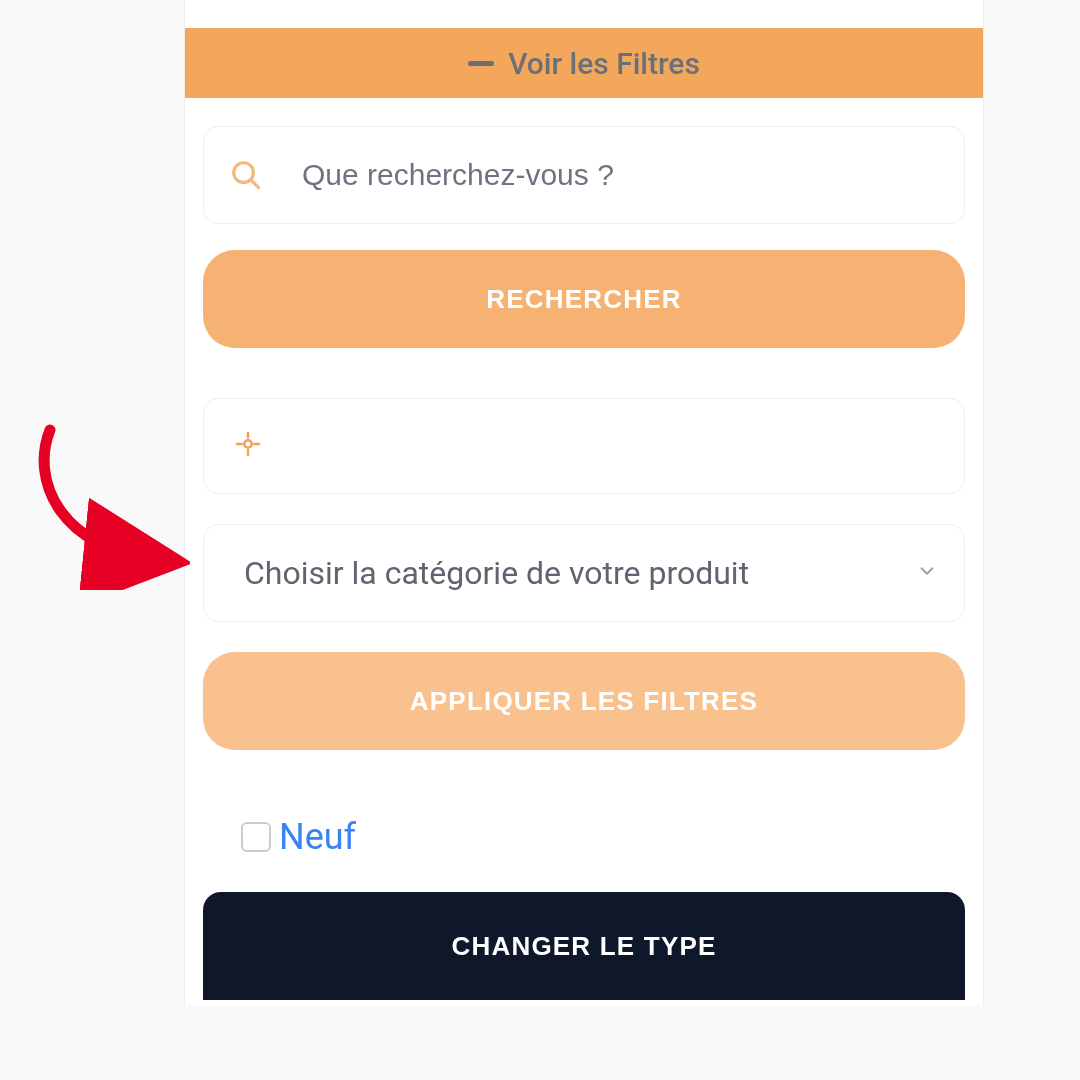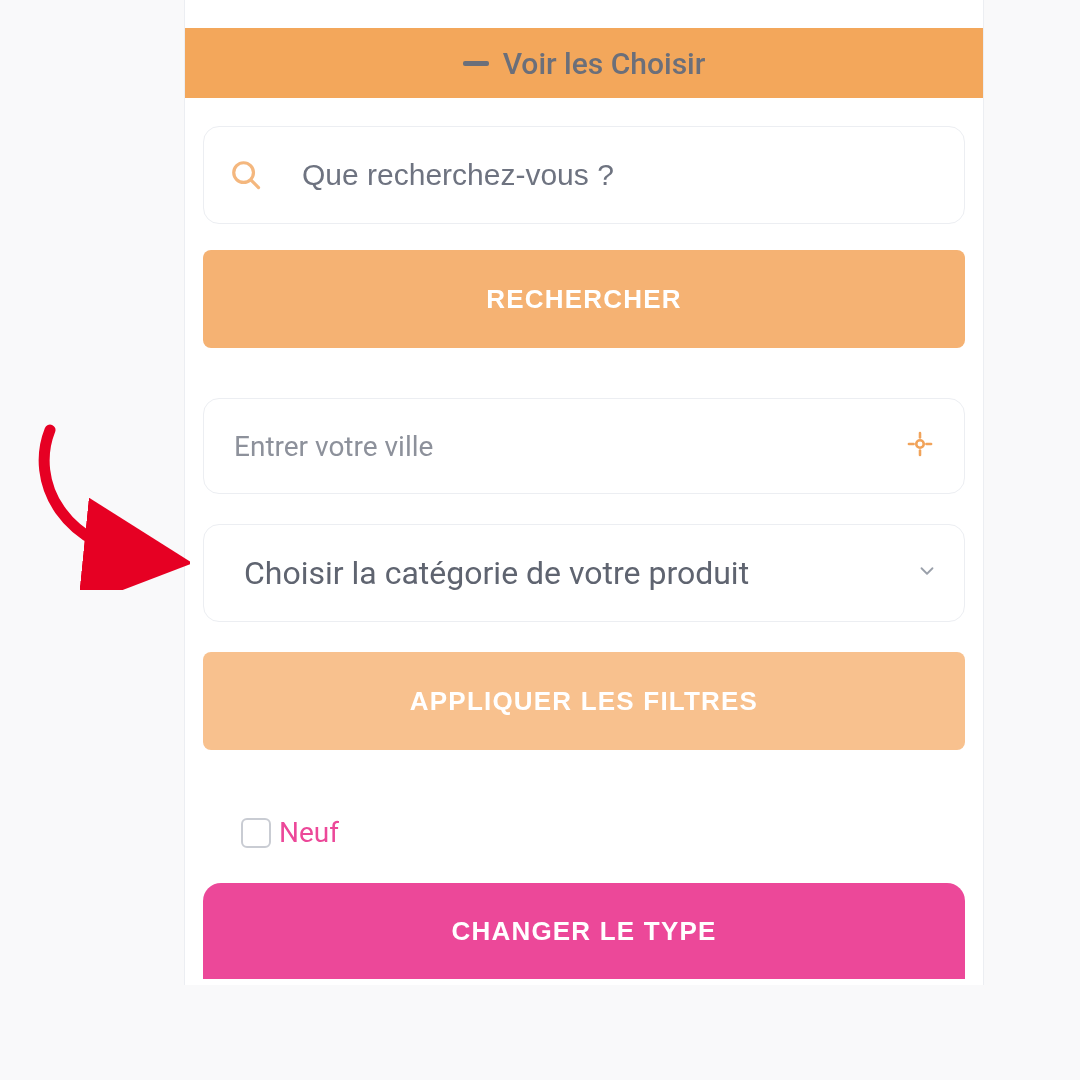--- a/index.html
+++ b/index.html
@@ -73,32 +73,32 @@
     color: #5f6470;
     background: transparent;
   }
   .search-input::placeholder { color: #6e7380; }
 
   .btn {
     display: flex;
     align-items: center;
     justify-content: center;
     border: none;
-    border-radius: 8px;
+    border-radius: 32px;
     height: 98px;
     width: 100%;
     font-size: 26px;
     font-weight: 700;
     letter-spacing: 1.2px;
     color: #ffffff;
     cursor: pointer;
   }
   .btn-primary   { background: #f5b273; margin-top: 26px; }
   .btn-secondary { background: #f8c18e; margin-top: 30px; }
-  .btn-change    { background: #ec4899; border-radius: 18px 18px 0 0; height: 96px; margin-top: 32px; }
+  .btn-change    { background: #0f172a; border-radius: 18px 18px 0 0; height: 108px; margin-top: 32px; }
 
   .field {
     display: flex;
     align-items: center;
     border: 1px solid #eceef2;
     border-radius: 16px;
     height: 96px;
     padding: 0 30px;
     background: #ffffff;
   }
@@ -137,22 +137,22 @@
     margin: 34px 0;
   }
   .checkbox {
     width: 30px;
     height: 30px;
     border: 2px solid #c9ccd3;
     border-radius: 6px;
     background: #ffffff;
   }
   .check-label {
-    font-size: 28px;
-    color: #ec4899;
+    font-size: 36px;
+    color: #3b82f6;
   }
 
   
   .arrow-overlay {
     position: absolute;
     left: 20px;
     top: 420px;
     width: 170px;
     height: 170px;
     pointer-events: none;
@@ -160,41 +160,40 @@
 </style>
 </head>
 <body>
 
 <div class="panel">
 
   <div class="spacer-top"></div>
 
   <div class="filters-header">
     <span class="minus-icon"></span>
-    <span class="filters-header-text">Voir les Choisir</span>
+    <span class="filters-header-text">Voir les Filtres</span>
   </div>
 
   <div class="panel-body">
 
     <div class="search-row">
       <span class="search-icon">
         <svg viewBox="0 0 24 24" width="32" height="32" fill="none" stroke="#f4b77e" stroke-width="2.4" stroke-linecap="round">
           <circle cx="10.2" cy="10.2" r="7.4"></circle>
           <line x1="15.8" y1="15.8" x2="21.4" y2="21.4"></line>
         </svg>
       </span>
       <input class="search-input" type="text" placeholder="Que recherchez-vous ?" style="">
     </div>
 
     <button class="btn btn-primary">
       <span>RECHERCHER</span>
     </button>
 
     <div class="field field-city">
-      <span class="field-text">Entrer votre ville</span>
       <span class="field-icon-right">
         <svg viewBox="0 0 24 24" width="28" height="28" fill="none" stroke="#f1a35a" stroke-width="2.2" stroke-linecap="round">
           <circle cx="12" cy="12" r="3.2"></circle>
           <line x1="12" y1="2.5" x2="12" y2="6.5"></line>
           <line x1="12" y1="17.5" x2="12" y2="21.5"></line>
           <line x1="2.5" y1="12" x2="6.5" y2="12"></line>
           <line x1="17.5" y1="12" x2="21.5" y2="12"></line>
         </svg>
       </span>
     </div>

